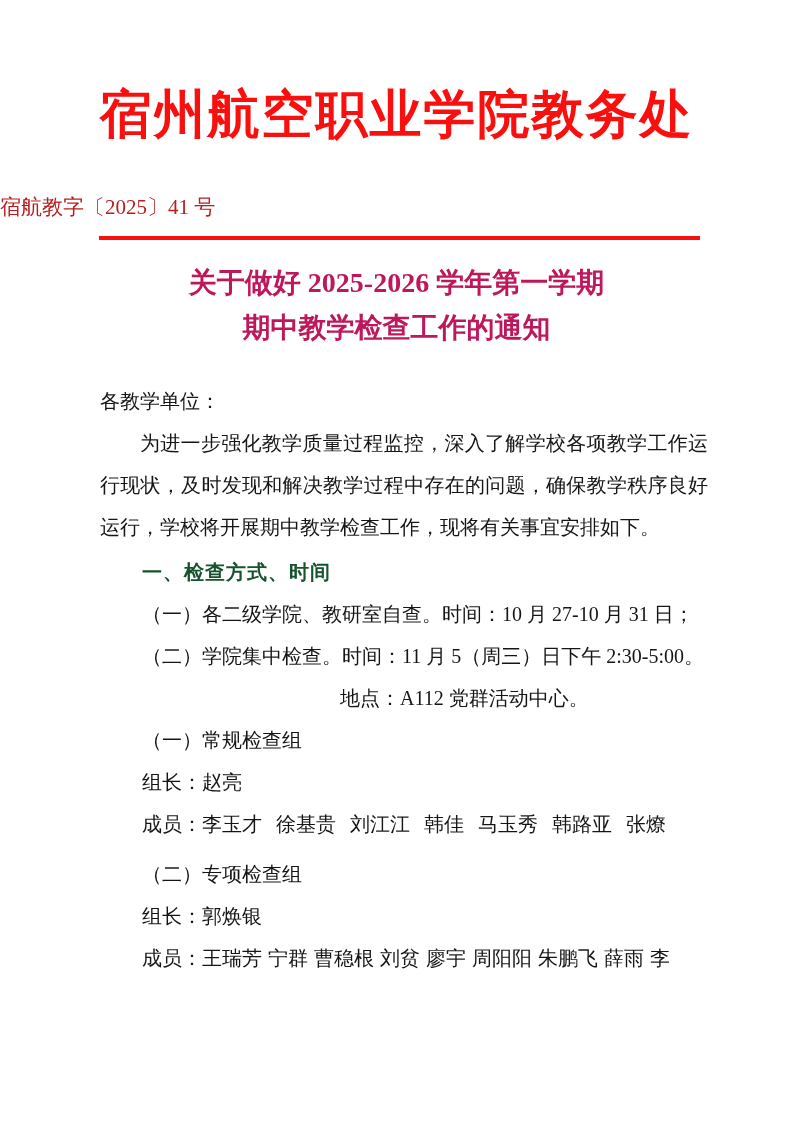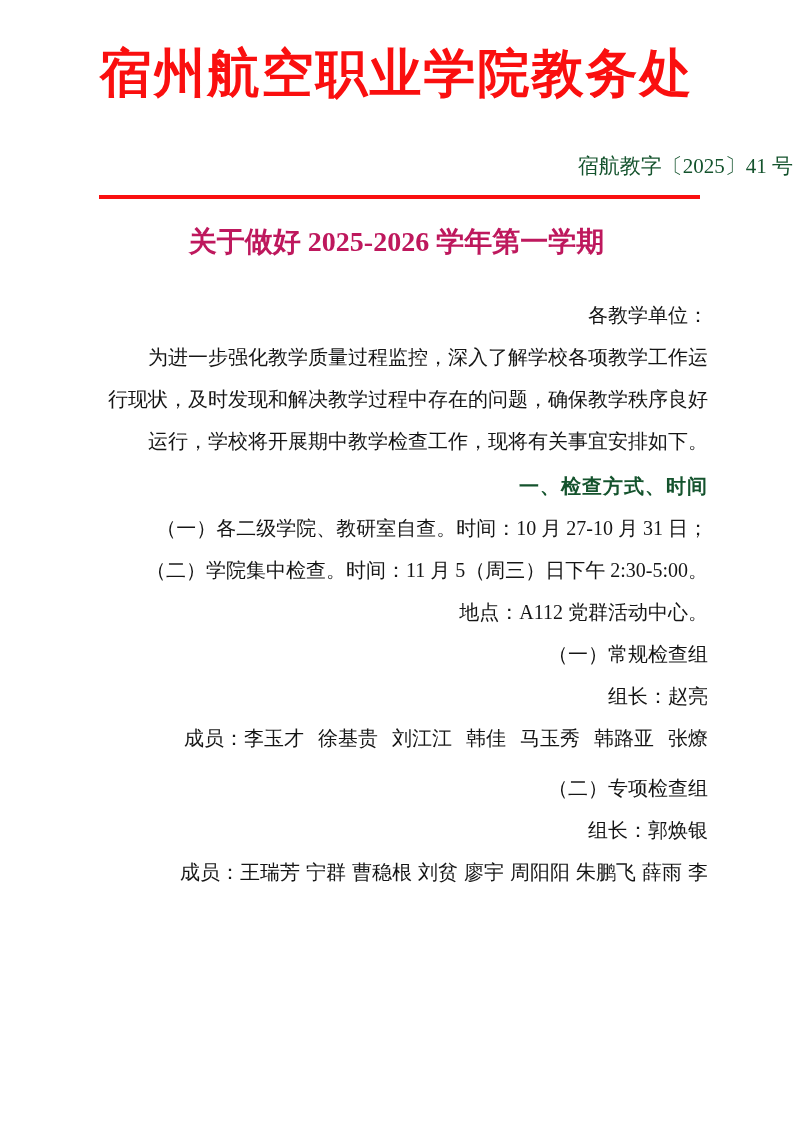--- a/index.html
+++ b/index.html
@@ -11,35 +11,35 @@
     position: relative;
     width: 793px;
     height: 1122px;
     background: #ffffff;
     overflow: hidden;
     font-family: "Liberation Serif", "DejaVu Serif", serif;
     color: #151515;
   }
   .org-title {
     margin: 0;
-    padding-top: 43px;
+    padding-top: 84px;
     text-align: center;
     font-size: 52px;
     line-height: 62px;
     font-weight: bold;
     letter-spacing: 2px;
     color: var(--accent-red, #fa0f0f);
     font-family: "Liberation Serif", "DejaVu Serif", serif;
   }
   .doc-number {
     margin-top: 46px;
-    text-align: right;
+    text-align: left;
     font-size: 21px;
     line-height: 30px;
-    color: #14532d;
+    color: #b91c1c;
   }
   .red-line {
     margin: 14px 0 0 99px;
     width: 601px;
     height: 4px;
     border: none;
     background: var(--accent-red, #fa0f0f);
   }
   .main-title {
     margin-top: 20px;
@@ -48,21 +48,21 @@
     font-size: 28px;
     line-height: 45px;
     color: #be185d;
   }
   .body-block {
     margin: 30px 85px 0 100px;
     width: 608px;
     font-size: 20px;
     line-height: 42px;
   }
-  .body-block p { margin: 0; text-align: right; }
+  .body-block p { margin: 0; }
   .intro {
     text-indent: 2em;
     text-align: justify;
   }
   .sec-heading {
     padding-left: 2.1em;
     margin-top: 3px !important;
     font-weight: bold;
     font-family: "Liberation Sans", "DejaVu Sans", sans-serif;
     letter-spacing: 1px;
@@ -86,20 +86,21 @@
 <div class="page">
 
   <h1 class="org-title">宿州航空职业学院教务处</h1>
 
   <div class="doc-number">宿航教字〔2025〕41 号</div>
 
   <div class="red-line"></div>
 
   <div class="main-title">
     <div>关于做好 2025-2026 学年第一学期</div>
+    <div>期中教学检查工作的通知</div>
   </div>
 
   <div class="body-block">
 
     <p class="salutation">各教学单位：</p>
 
     <p class="intro">为进一步强化教学质量过程监控，深入了解学校各项教学工作运行现状，及时发现和解决教学过程中存在的问题，确保教学秩序良好运行，学校将开展期中教学检查工作，现将有关事宜安排如下。</p>
 
     <p class="sec-heading">一、检查方式、时间</p>
 

